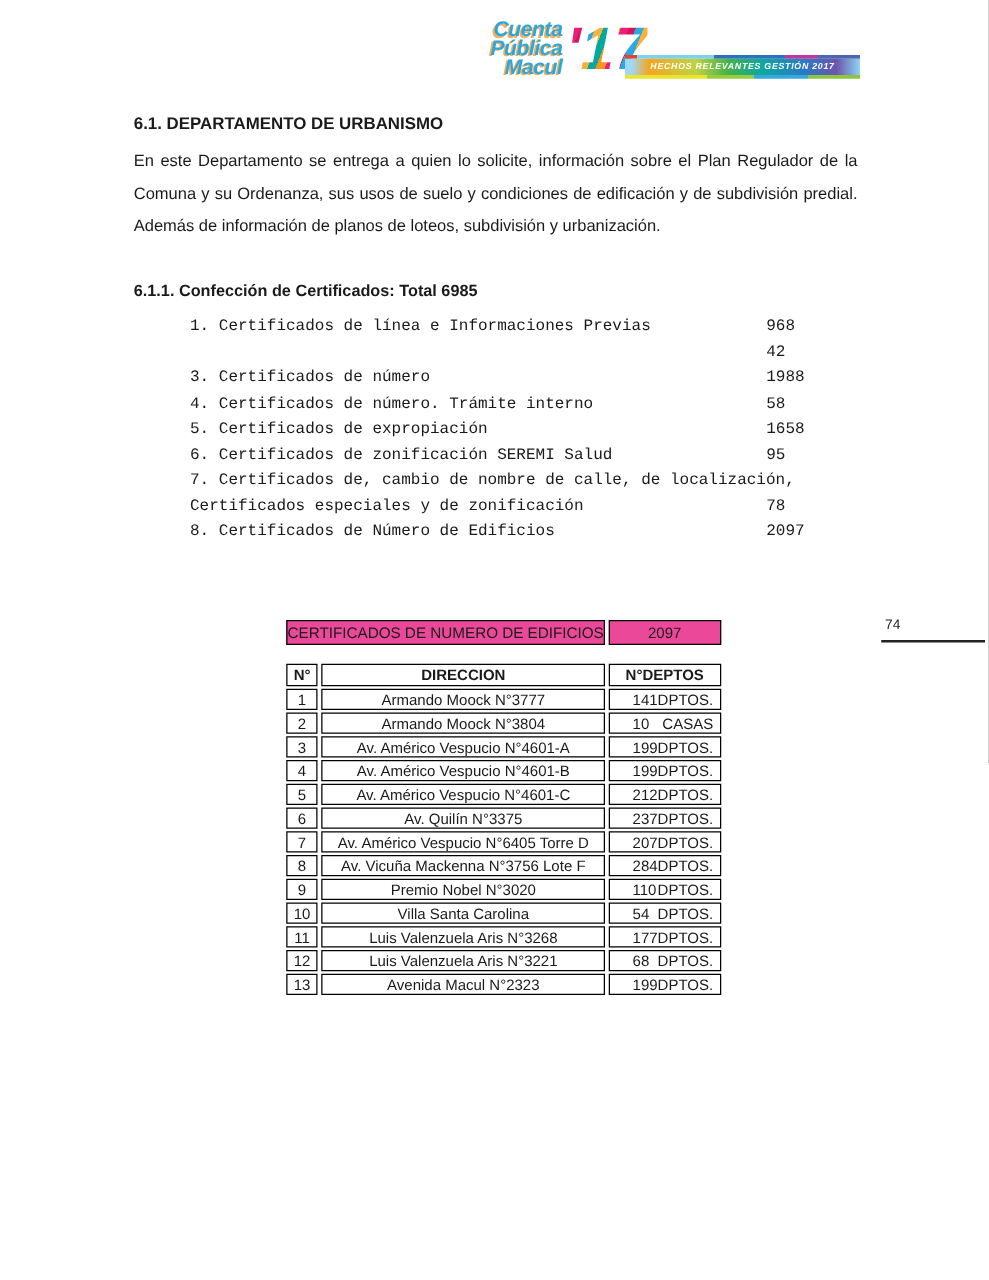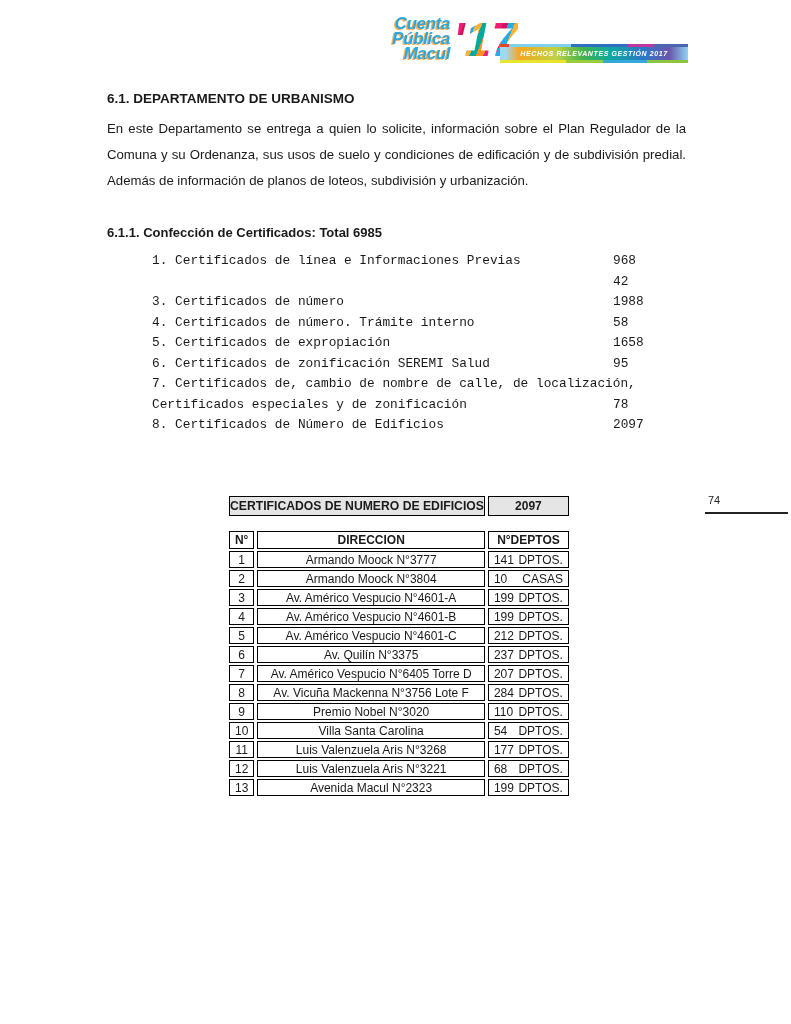--- a/index.html
+++ b/index.html
@@ -65,28 +65,28 @@
   
   .tbl-wrap{position:absolute;left:226px;top:494px;}
   table.cert-table{border-collapse:separate;border-spacing:3px 2px;table-layout:fixed;}
   table.cert-table td,table.cert-table th{
     border:1.6px solid #000;font-size:12px;height:15px;
     padding:0;vertical-align:middle;background:#fff;
   }
   .col-n{width:25px;}
   .col-dir{width:224px;}
   .col-cnt{width:81px;}
-  tr.title-row td{font-weight:bold;height:18px;background:#e5e5e5;}
+  tr.title-row td{font-weight:normal;height:18px;background:#ec4899;}
   tr.title-row td.t-label{text-align:center;white-space:nowrap;font-size:12.2px;}
   tr.title-row td.t-val{text-align:center;}
   tr.spacer-row td{border:none;height:11px;background:transparent;}
   tr.head-row th{font-weight:bold;height:16px;text-align:center;white-space:nowrap;}
   td.c-n{text-align:center;}
   td.c-dir{text-align:center;white-space:nowrap;}
-  td.c-cnt .cnt-flex{display:flex;justify-content:space-between;padding:0 5px;}
+  td.c-cnt .cnt-flex{display:flex;justify-content:space-between;padding:0 5px;margin-left:13px;}
 </style>
 </head>
 <body>
 
 <div class="page">
 
   <div class="logo-block">
     <div class="logo-names">
       <div>Cuenta</div>
       <div>Pública</div>

